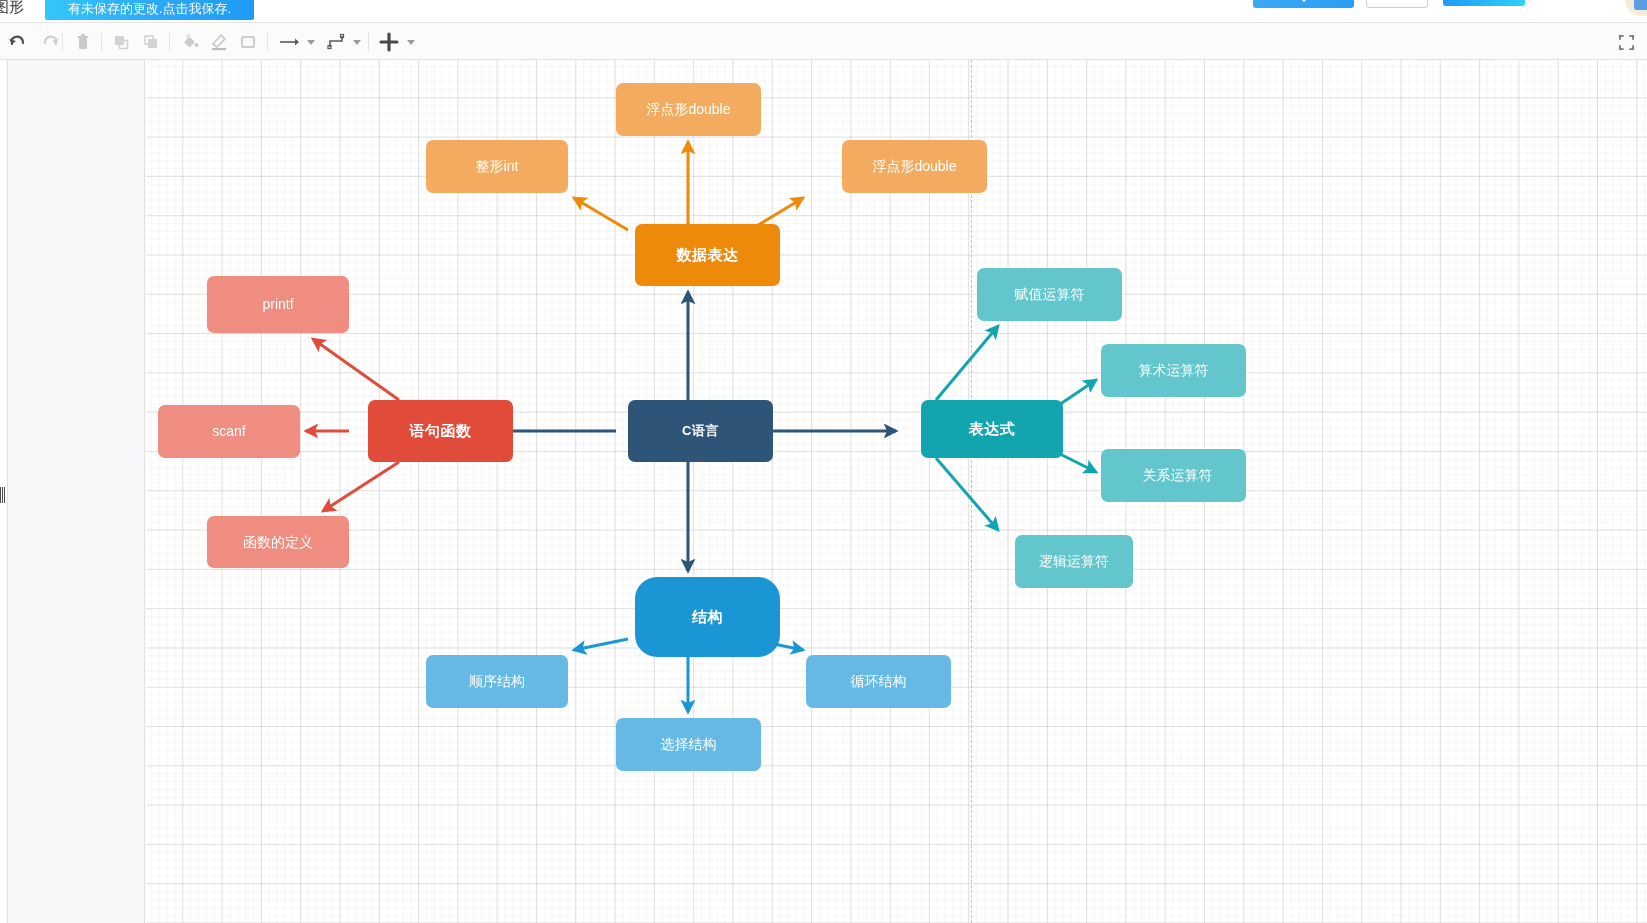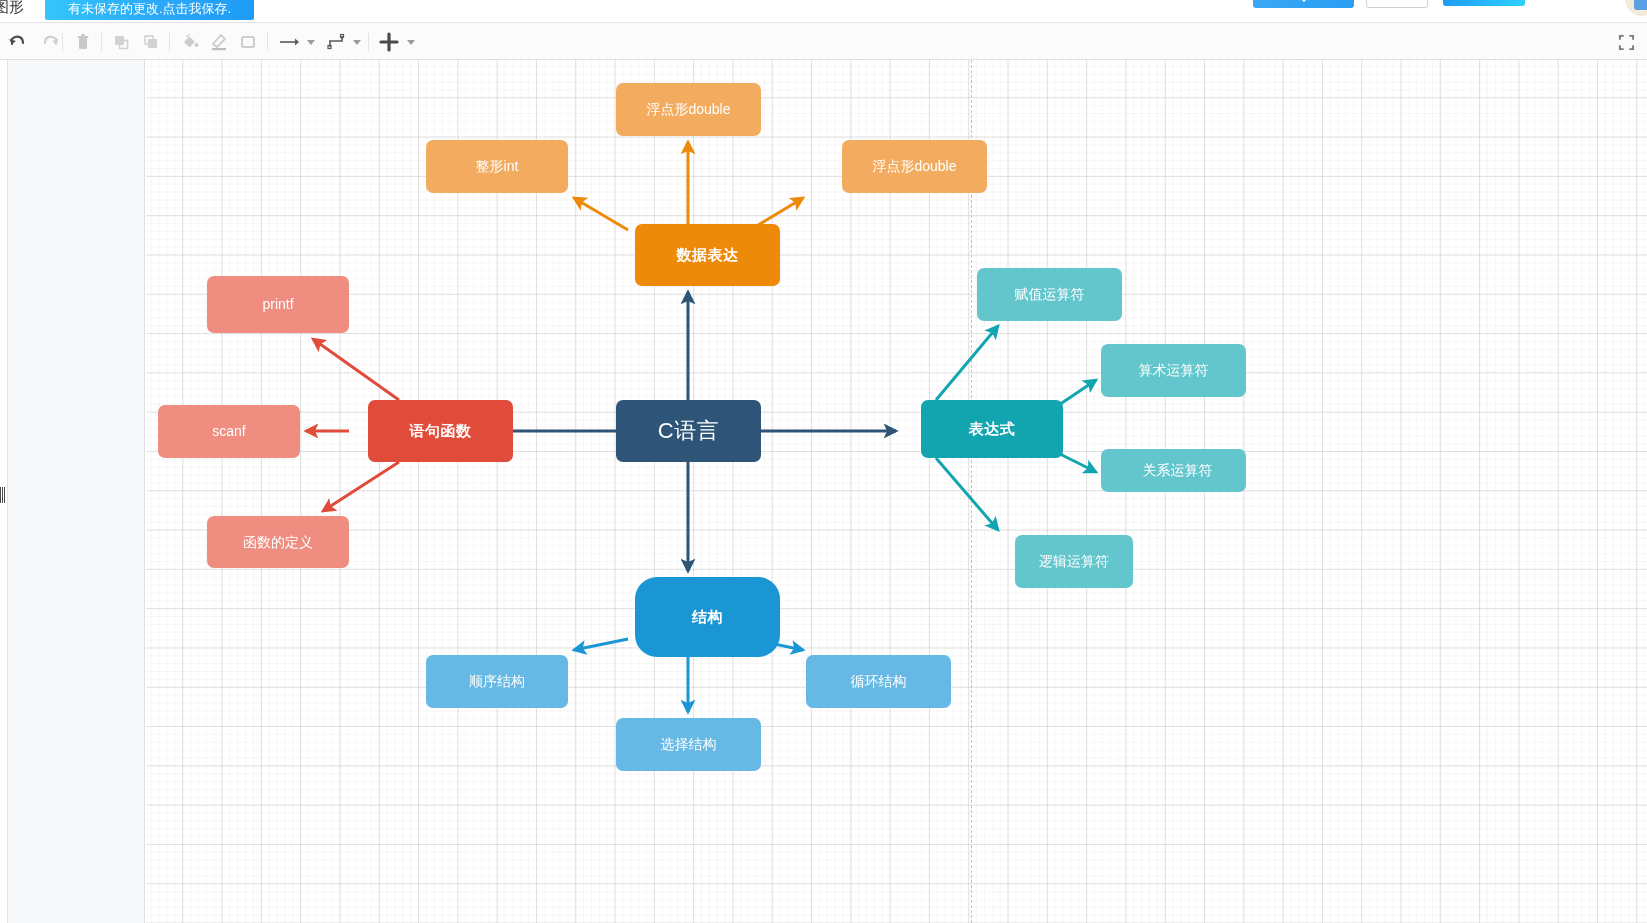--- a/index.html
+++ b/index.html
@@ -122,21 +122,21 @@
   }
   svg.edges { position: absolute; left: 0; top: 0; width: 1501px; height: 863px; pointer-events: none; }
 
   .node {
     position: absolute;
     display: flex; align-items: center; justify-content: center;
     color: #ffffff; border-radius: 7px;
     text-align: center; line-height: 1.2;
     cursor: move; user-select: none;
   }
-  .node.root  { font-size: 22px; font-weight: normal; letter-spacing: .5px; }
+  .node.root  { font-size: 13px; font-weight: bold; letter-spacing: .5px; margin-left: 12px; }
   .node.main  { font-size: 15px; font-weight: bold; letter-spacing: .5px; margin-left: 19px; }
   .node.leaf  { font-size: 14px; font-weight: normal; }
 </style>
 </head>
 <body>
 
 <div id="app">
 
   <div class="topbar">
     <div class="topbar-title">图形</div>
@@ -324,21 +324,21 @@
         </div>
         <div class="node main" style="left: 756px; top: 340px; width: 142px; height: 58px; background: rgb(18, 165, 176);">
           <span>表达式</span>
         </div>
         <div class="node leaf" style="left: 831px; top: 208px; width: 145px; height: 53px; background: rgb(99, 198, 204);">
           <span>赋值运算符</span>
         </div>
         <div class="node leaf" style="left: 955px; top: 284px; width: 145px; height: 53px; background: rgb(99, 198, 204);">
           <span>算术运算符</span>
         </div>
-        <div class="node leaf" style="left: 955px; top: 389px; width: 145px; height: 43px; background: rgb(99, 198, 204); padding-left: 8px;">
+        <div class="node leaf" style="left: 955px; top: 389px; width: 145px; height: 53px; background: rgb(99, 198, 204); padding-left: 8px;">
           <span>关系运算符</span>
         </div>
         <div class="node leaf" style="left: 869px; top: 475px; width: 118px; height: 53px; background: rgb(99, 198, 204);">
           <span>逻辑运算符</span>
         </div>
         <div class="node main" style="left: 470px; top: 517px; width: 145px; height: 80px; background: rgb(26, 150, 212); border-radius: 22px;">
           <span>结构</span>
         </div>
         <div class="node leaf" style="left: 280px; top: 595px; width: 142px; height: 53px; background: rgb(102, 185, 228);">
           <span>顺序结构</span>

